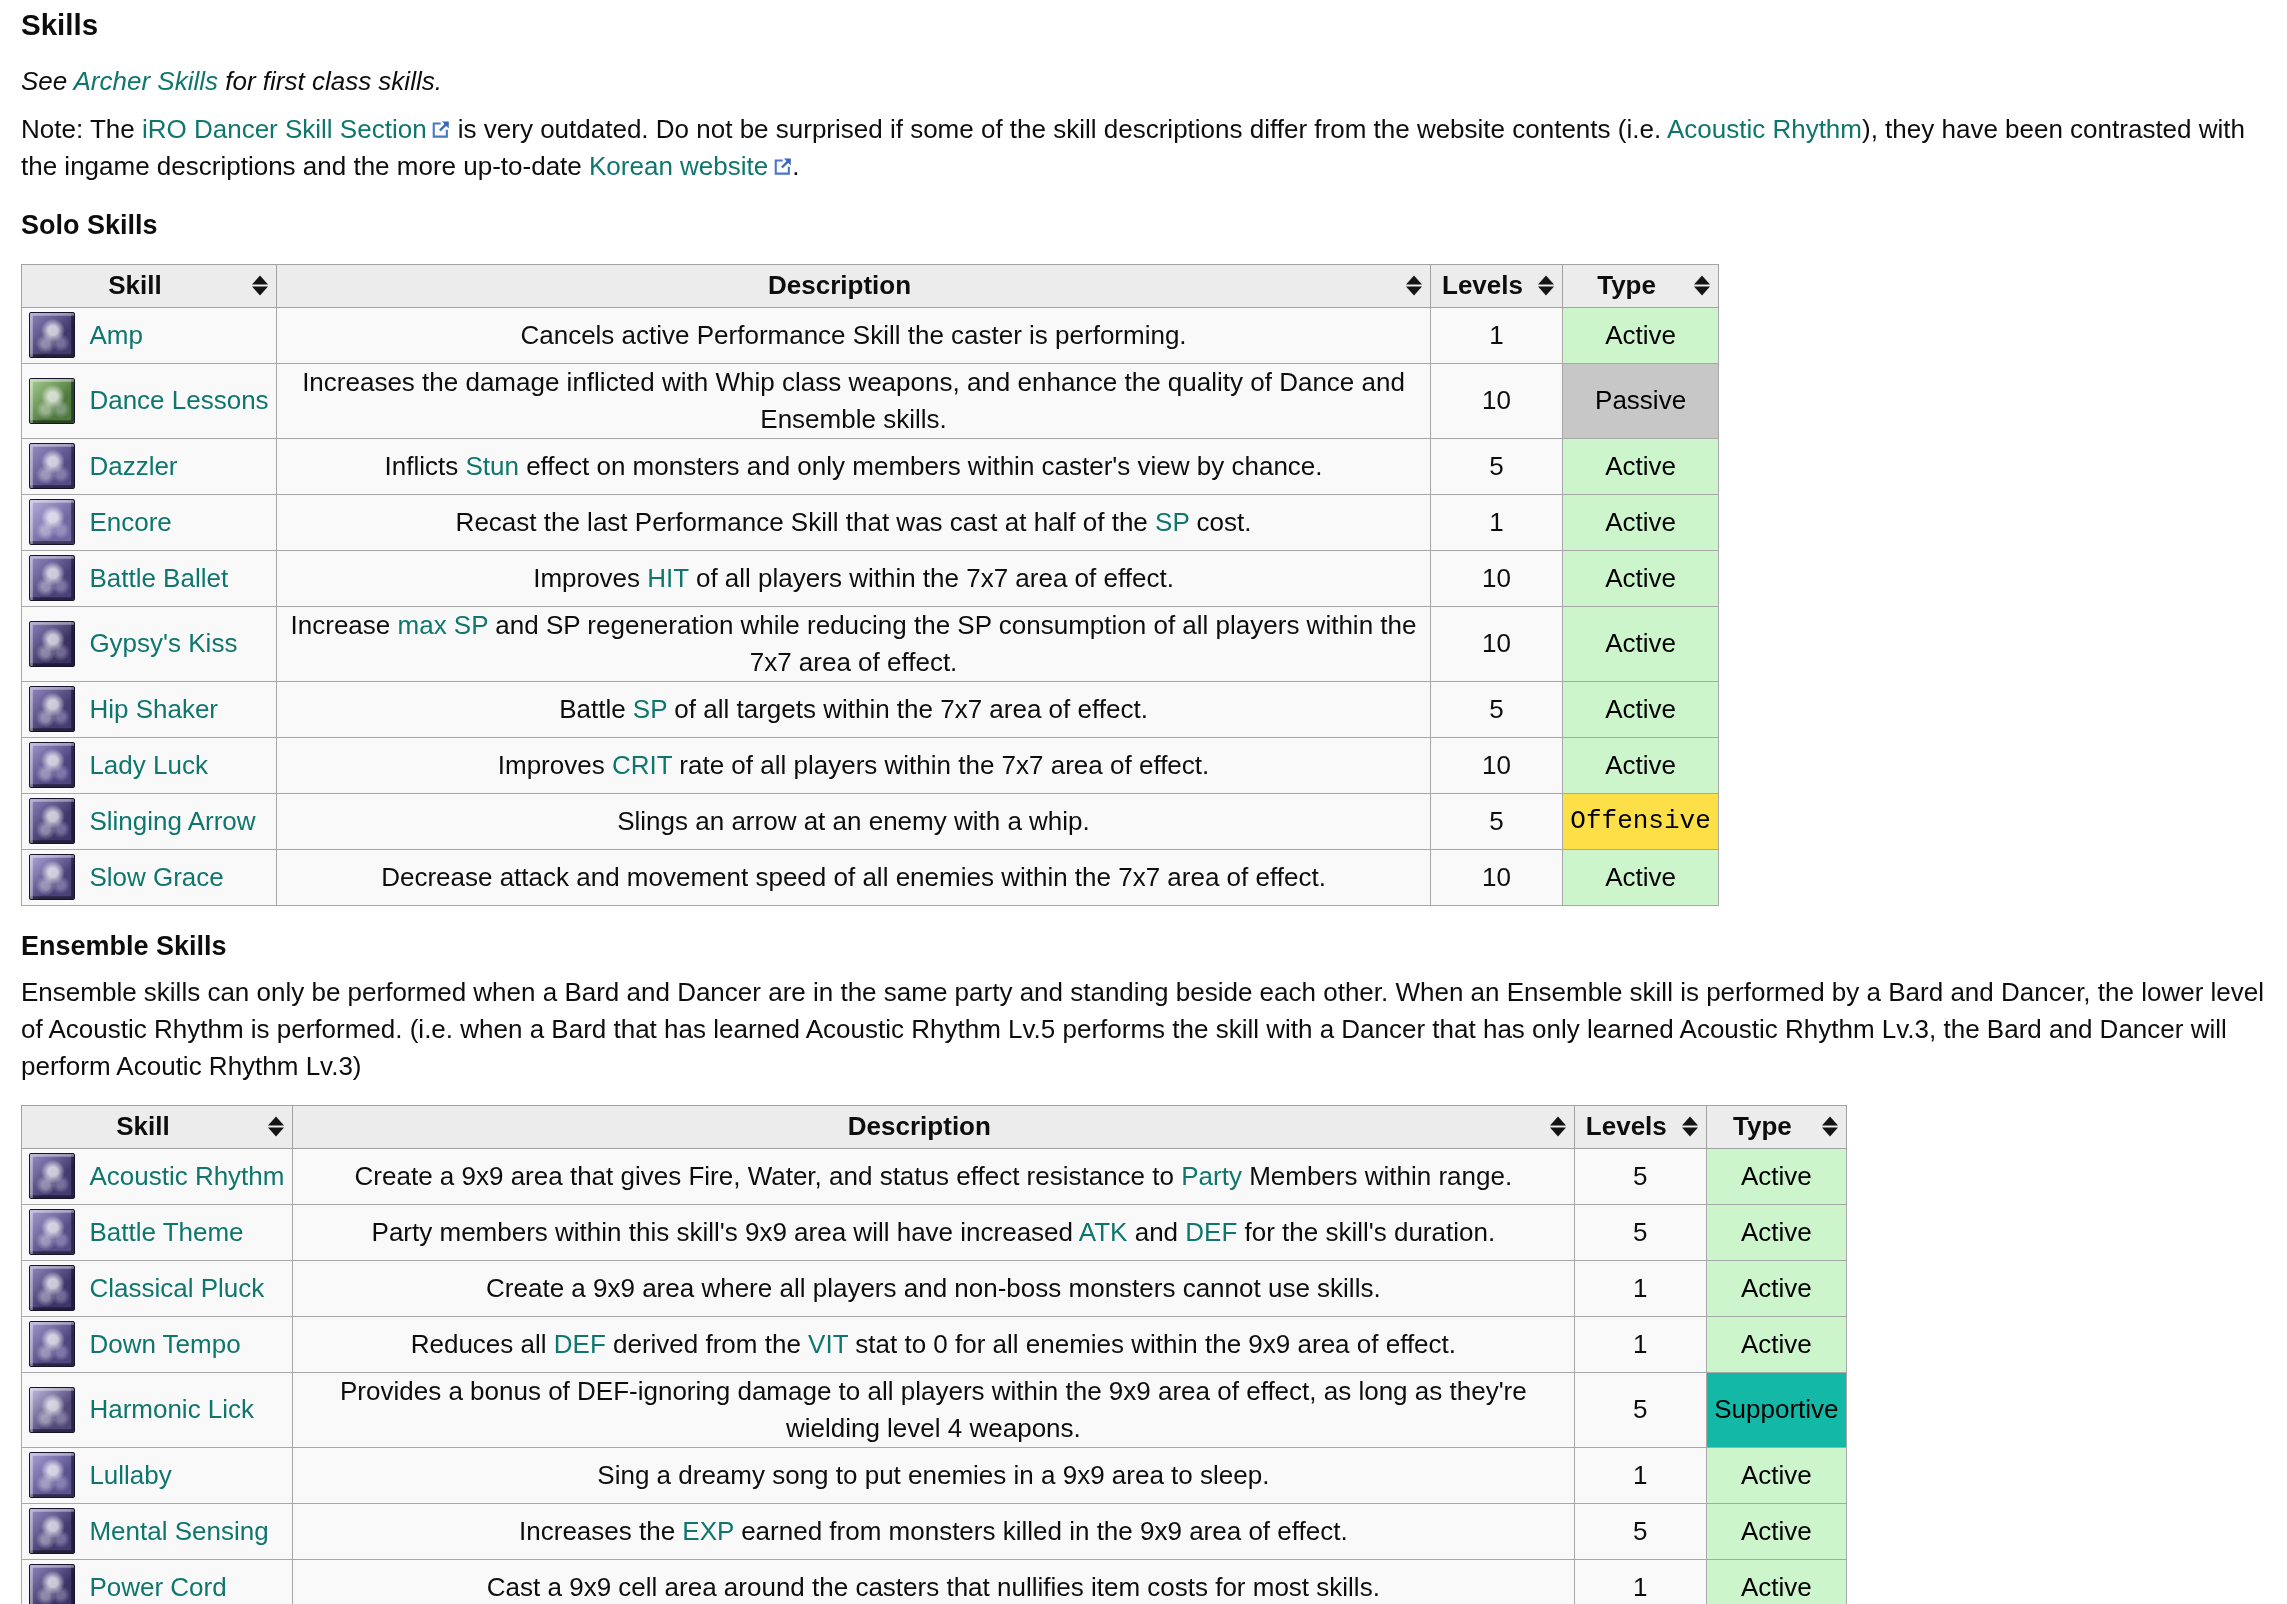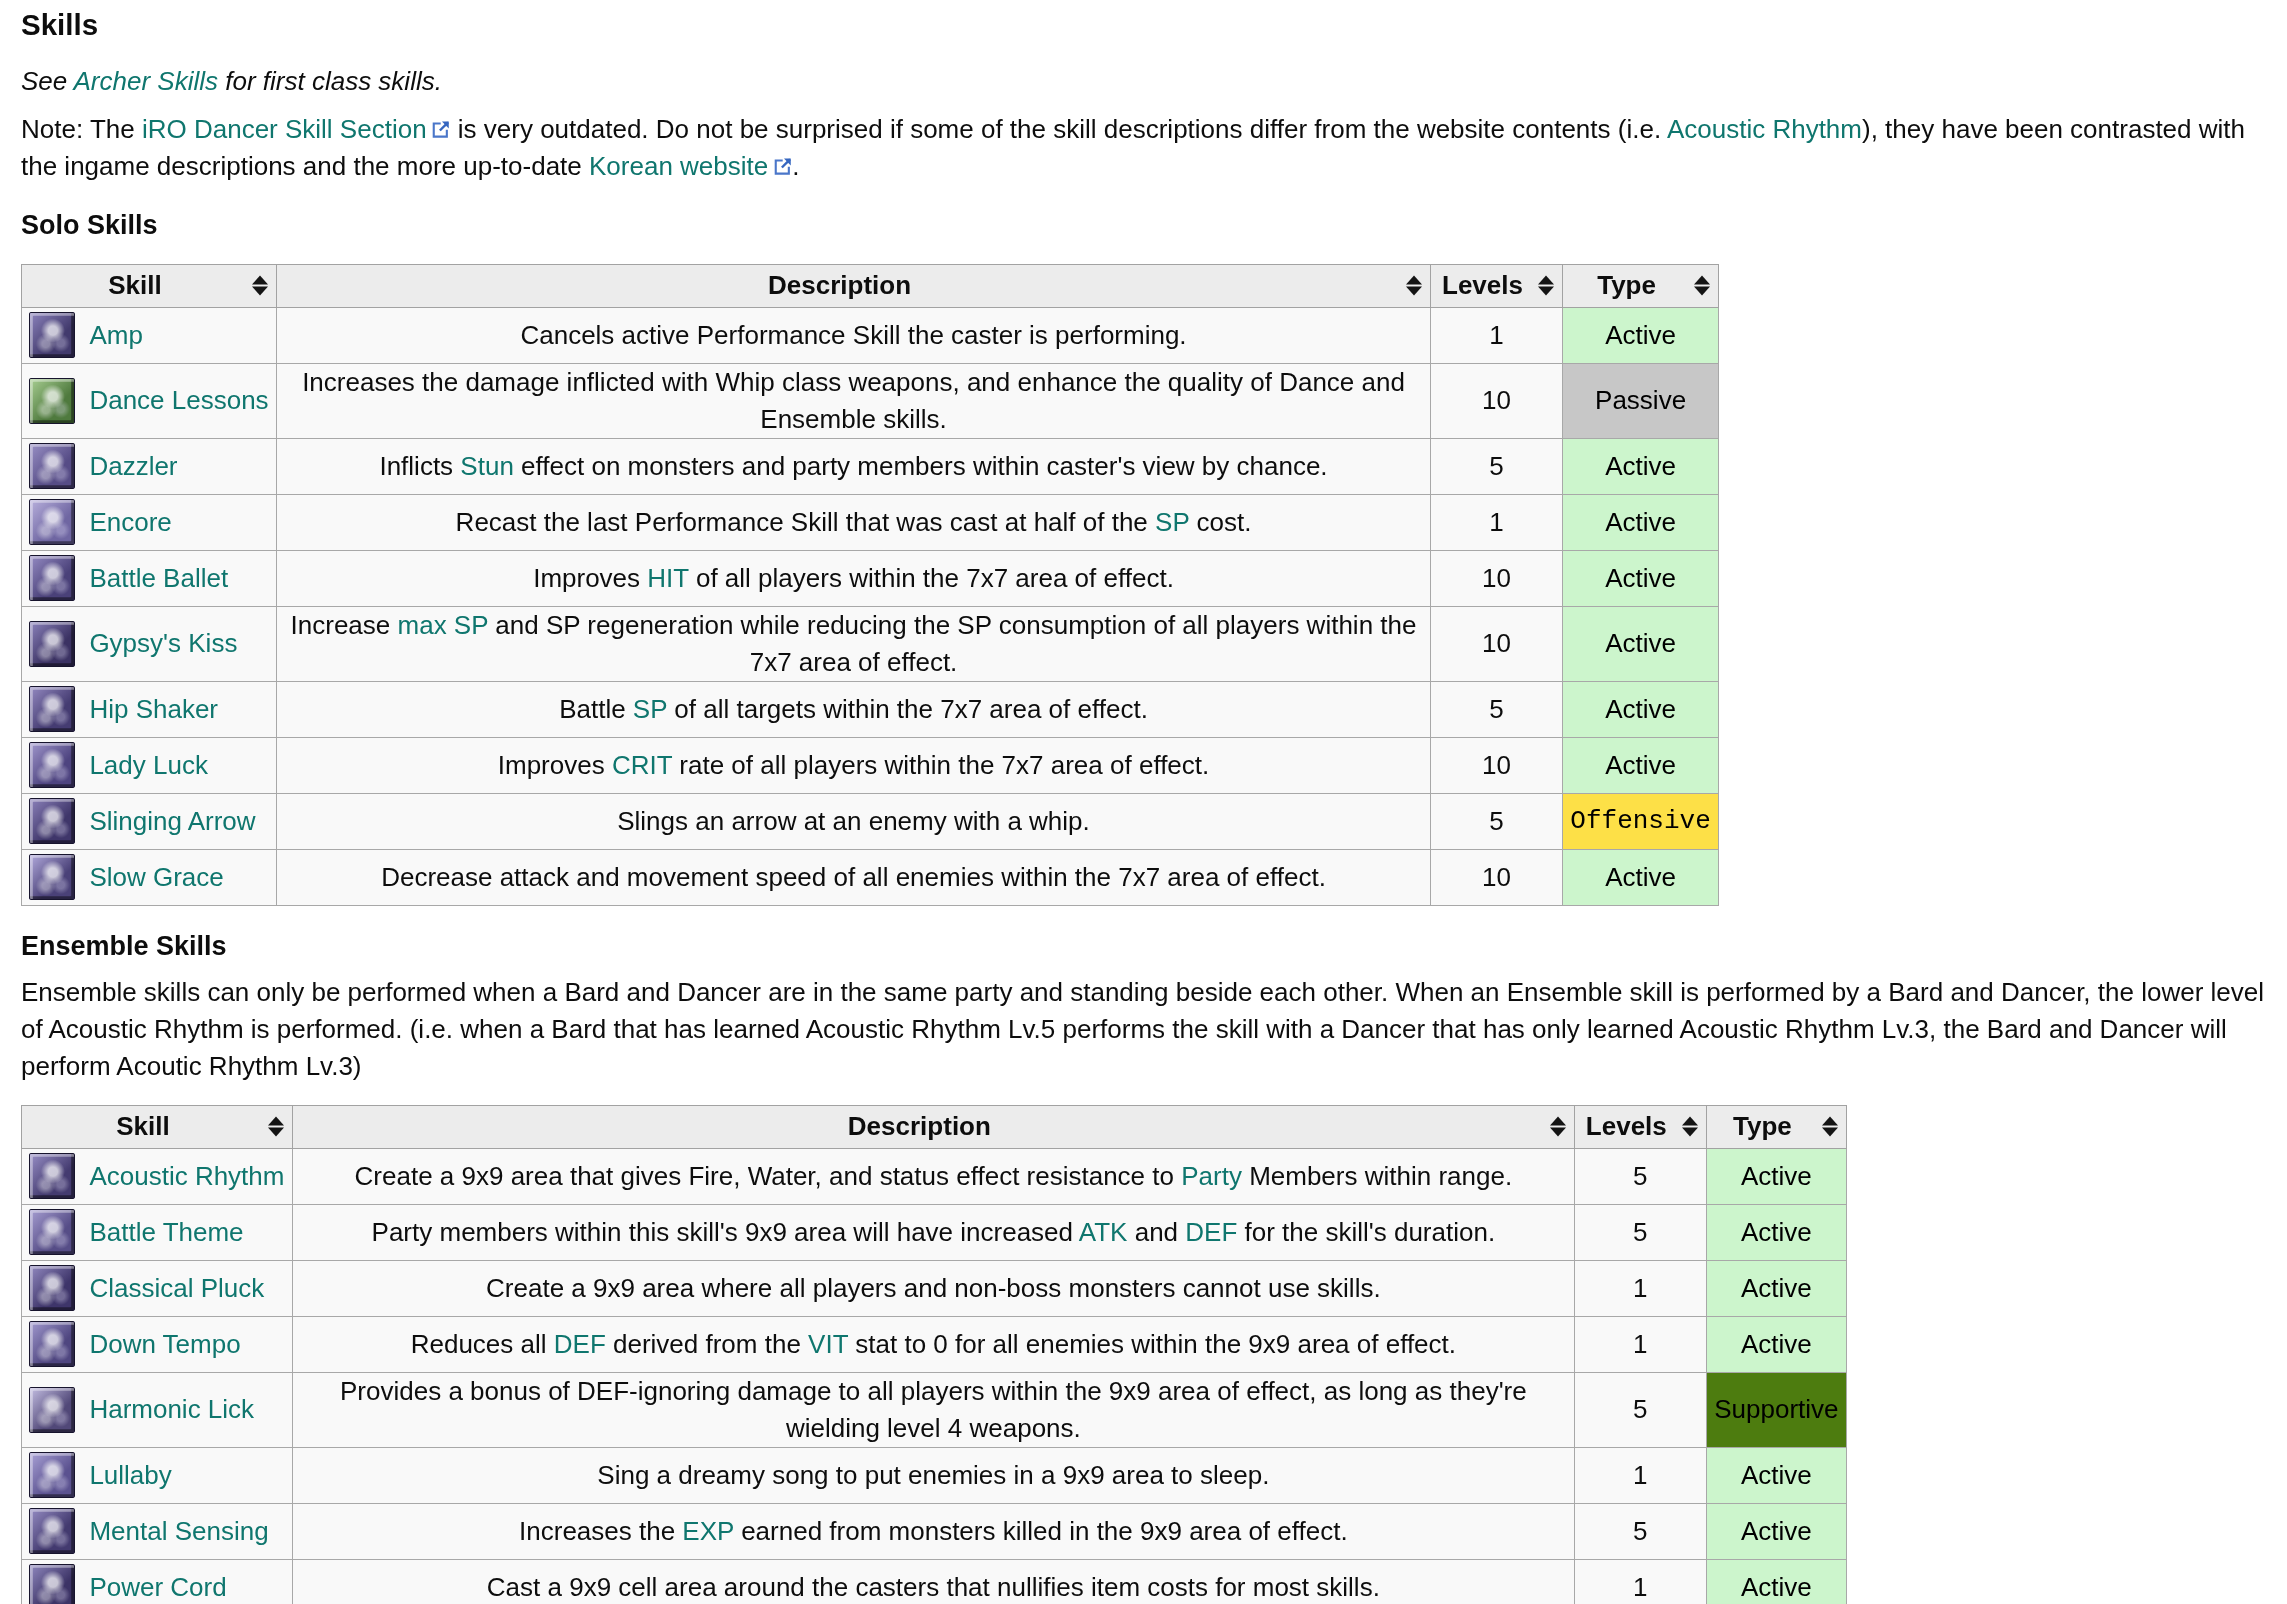--- a/index.html
+++ b/index.html
@@ -124,21 +124,21 @@
           <td>10</td>
           <td class="type-cell" style="background: rgb(199, 199, 199);">Passive</td>
         </tr>
         <tr>
           <td class="skill-cell">
             <div class="skill-inner">
               <span class="skill-icon" style="background: linear-gradient(135deg, rgb(154, 145, 198) 0%, rgb(86, 76, 134) 62%);"></span>
               <a class="wlink">Dazzler</a>
             </div>
           </td>
-          <td><span>Inflicts </span><a class="wlink">Stun</a><span> effect on monsters and party members within caster's view by chance.</span></td>
+          <td><span>Inflicts </span><a class="wlink">Stun</a><span> effect on monsters and only members within caster's view by chance.</span></td>
           <td>5</td>
           <td class="type-cell" style="background: rgb(204, 245, 204);">Active</td>
         </tr>
         <tr>
           <td class="skill-cell">
             <div class="skill-inner">
               <span class="skill-icon" style="background: linear-gradient(135deg, rgb(185, 177, 221) 0%, rgb(111, 102, 162) 62%);"></span>
               <a class="wlink">Encore</a>
             </div>
           </td>
@@ -291,21 +291,21 @@
         </tr>
         <tr>
           <td class="skill-cell">
             <div class="skill-inner">
               <span class="skill-icon" style="background: linear-gradient(135deg, rgb(197, 191, 227) 0%, rgb(81, 72, 120) 62%);"></span>
               <a class="wlink">Harmonic Lick</a>
             </div>
           </td>
           <td><span>Provides a bonus of DEF-ignoring damage to all players within the 9x9 area of effect, as long as they're wielding level 4 weapons.</span></td>
           <td>5</td>
-          <td class="type-cell" style="background: #4d7c0f;">Supportive</td>
+          <td class="type-cell" style="background: #14b8a6;">Supportive</td>
         </tr>
         <tr>
           <td class="skill-cell">
             <div class="skill-inner">
               <span class="skill-icon" style="background: linear-gradient(135deg, rgb(170, 162, 214) 0%, rgb(91, 82, 144) 62%);"></span>
               <a class="wlink">Lullaby</a>
             </div>
           </td>
           <td><span>Sing a dreamy song to put enemies in a 9x9 area to sleep.</span></td>
           <td>1</td>

